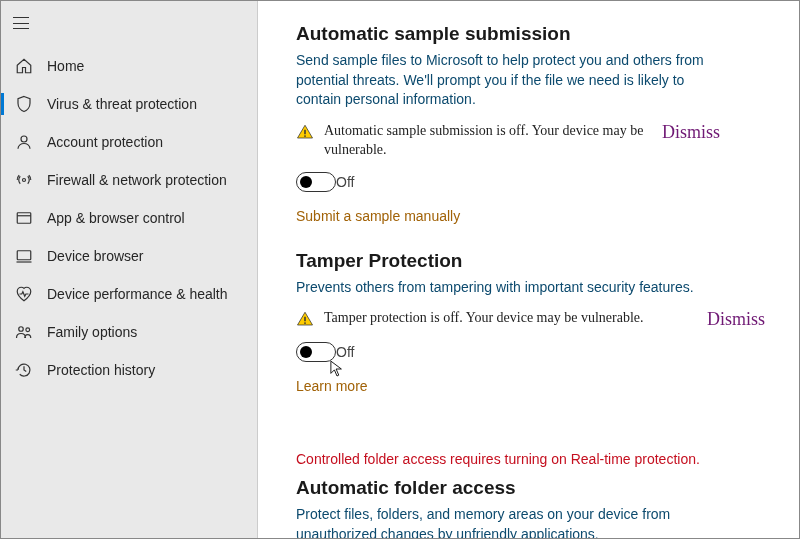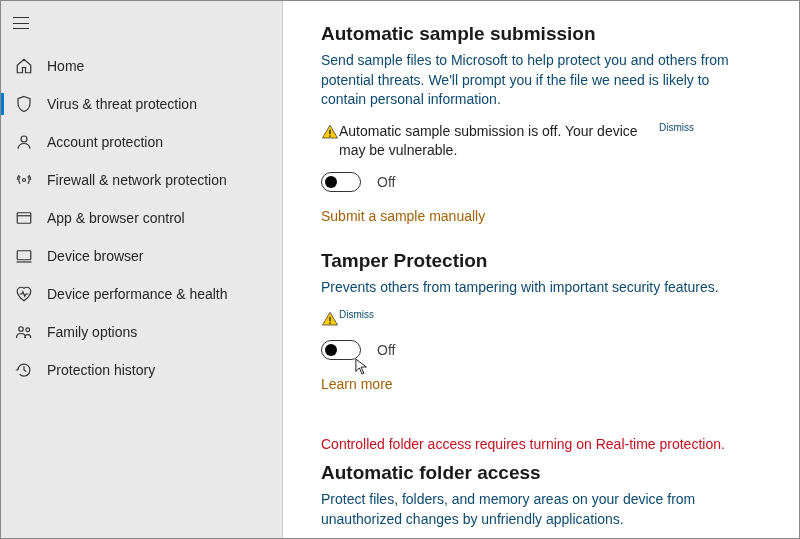--- a/index.html
+++ b/index.html
@@ -10,21 +10,21 @@
   background: #fff;
   width: 800px;
   height: 539px;
   overflow: hidden;
   border: 1px solid #888;
 }
 .container { display: flex; height: 100%; }
 
 
 .sidebar {
-  width: 282px;
+  width: 257px;
   background: #e9e9e9;
   border-right: 1px solid #ccc;
   padding-top: 4px;
   flex-shrink: 0;
 }
 .hamburger {
   width: 40px; height: 36px;
   display: flex; align-items: center; justify-content: center;
   cursor: pointer;
 }
@@ -63,50 +63,51 @@
   background: #fff;
 }
 h2.section-title {
   font-size: 19px; font-weight: 600; color: #1a1a1a; margin-bottom: 6px;
 }
 p.section-desc {
   font-size: 14px; color: #0c4a6e; line-height: 1.4; margin-bottom: 12px;
   max-width: 430px;
 }
 .warn-row {
-  display: flex; align-items: flex-start; 
+  display: flex; align-items: flex-start; gap: 10px;
   margin: 6px 0 8px 0;
+  font-family: Liberation Serif, serif;
 }
 .warn-text { flex: 1; font-size: 14px; color: #222; line-height: 1.35; max-width: 320px; }
 .dismiss-link {
-  color: #0c4a6e; font-size: 10px; cursor: pointer; white-space: nowrap;
-  margin-left: 0;
+  color: #701a75; font-size: 18px; cursor: pointer; white-space: nowrap;
+  margin-left: 8px;
 }
 .warning-icon svg { width: 18px; height: 18px; display: block; margin-top: 1px; }
 
 .toggle-row {
-  display: flex; align-items: center; gap: 16px; margin: 12px 0 14px 0;
+  display: flex; align-items: center; gap: 0; margin: 12px 0 14px 0;
 }
 .toggle {
   width: 40px; height: 20px; border: 1px solid #333; border-radius: 10px;
   position: relative; cursor: pointer; background: #fff;
 }
 .toggle .knob {
   width: 12px; height: 12px; background: #000; border-radius: 50%;
   position: absolute; left: 3px; top: 3px;
 }
 .toggle-label { font-size: 14px; color: #444; }
 
 .text-link {
   color: #a16207; font-size: 14px; cursor: pointer; display: inline-block;
   margin-top: 2px; margin-bottom: 26px;
 }
 
 .err-text {
-  color: #c50f1f; font-size: 14px; margin-top: 18px; margin-bottom: 10px;
+  color: #c50f1f; font-size: 14px; margin-top: 31px; margin-bottom: 10px;
 }
 
 .cursor-arrow {
   position: absolute; pointer-events: none;
 }
 .cursor-arrow svg { width: 14px; height: 18px; }
 
 
 .block { position: relative; }
 </style>
@@ -246,20 +247,21 @@
       <p class="section-desc">Prevents others from tampering with important security features.</p>
 
       <div class="warn-row">
         <span class="warning-icon">
           <svg viewBox="0 0 24 24">
               <path d="M12 3 L22 20 H2 Z" fill="#ffcc00" stroke="#333" stroke-width="1"></path>
               <rect x="11" y="9" width="2" height="6" fill="#333"></rect>
               <rect x="11" y="16.5" width="2" height="2" fill="#333"></rect>
             </svg>
         </span>
+        <div class="warn-text" style="max-width:none">Tamper protection is off. Your device may be vulnerable.</div>
         <span class="dismiss-link">Dismiss</span>
       </div>
 
       <div class="toggle-row" style="position:relative">
         <div class="toggle">
             <div class="knob"></div>
           </div>
         <span class="toggle-label">Off</span>
         <span class="cursor-arrow" style="left:34px; top:18px;">
           <svg viewBox="0 0 16 20">

